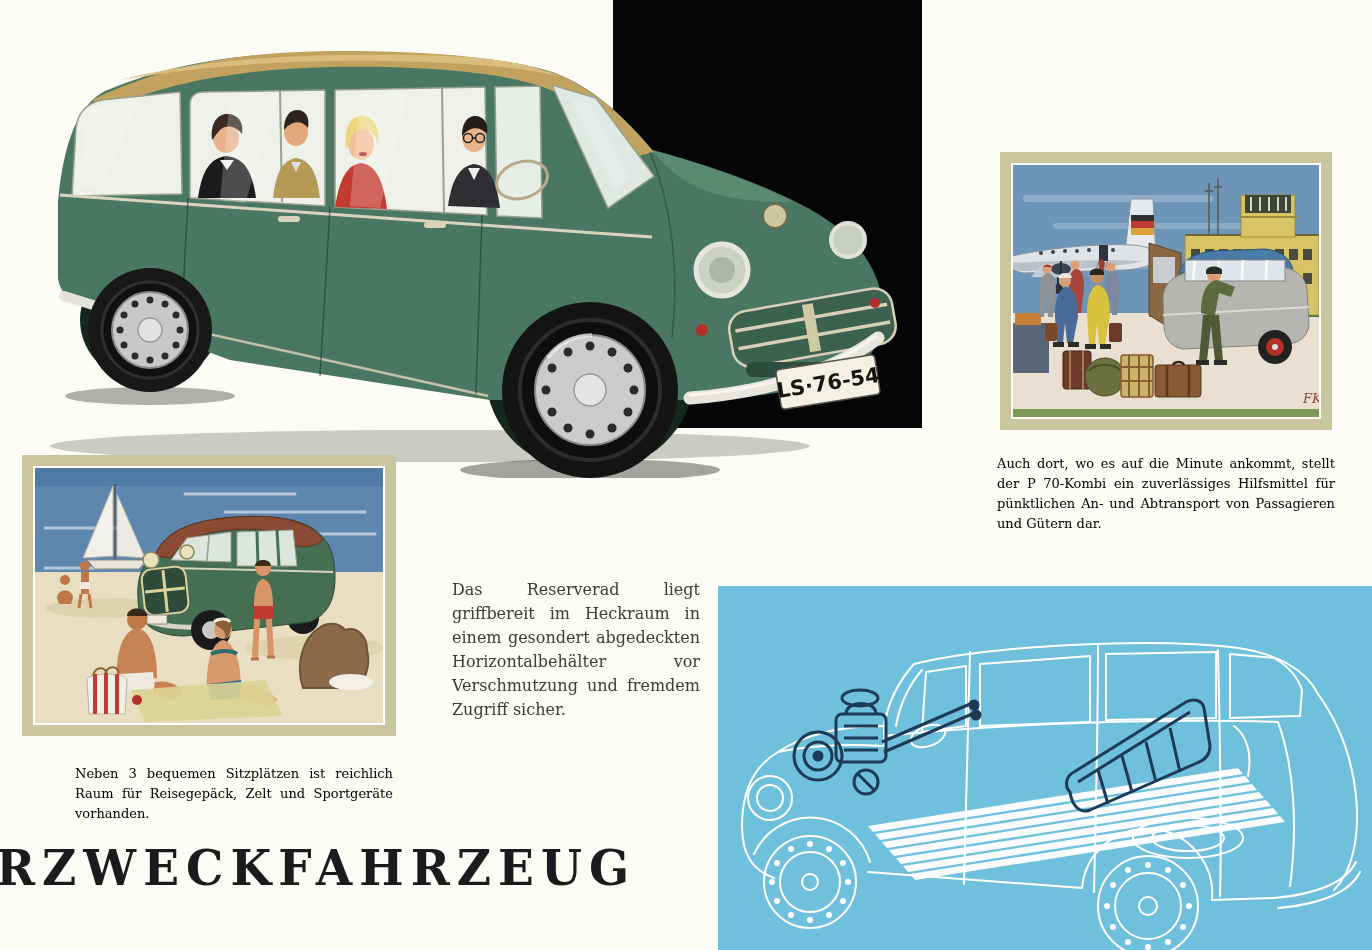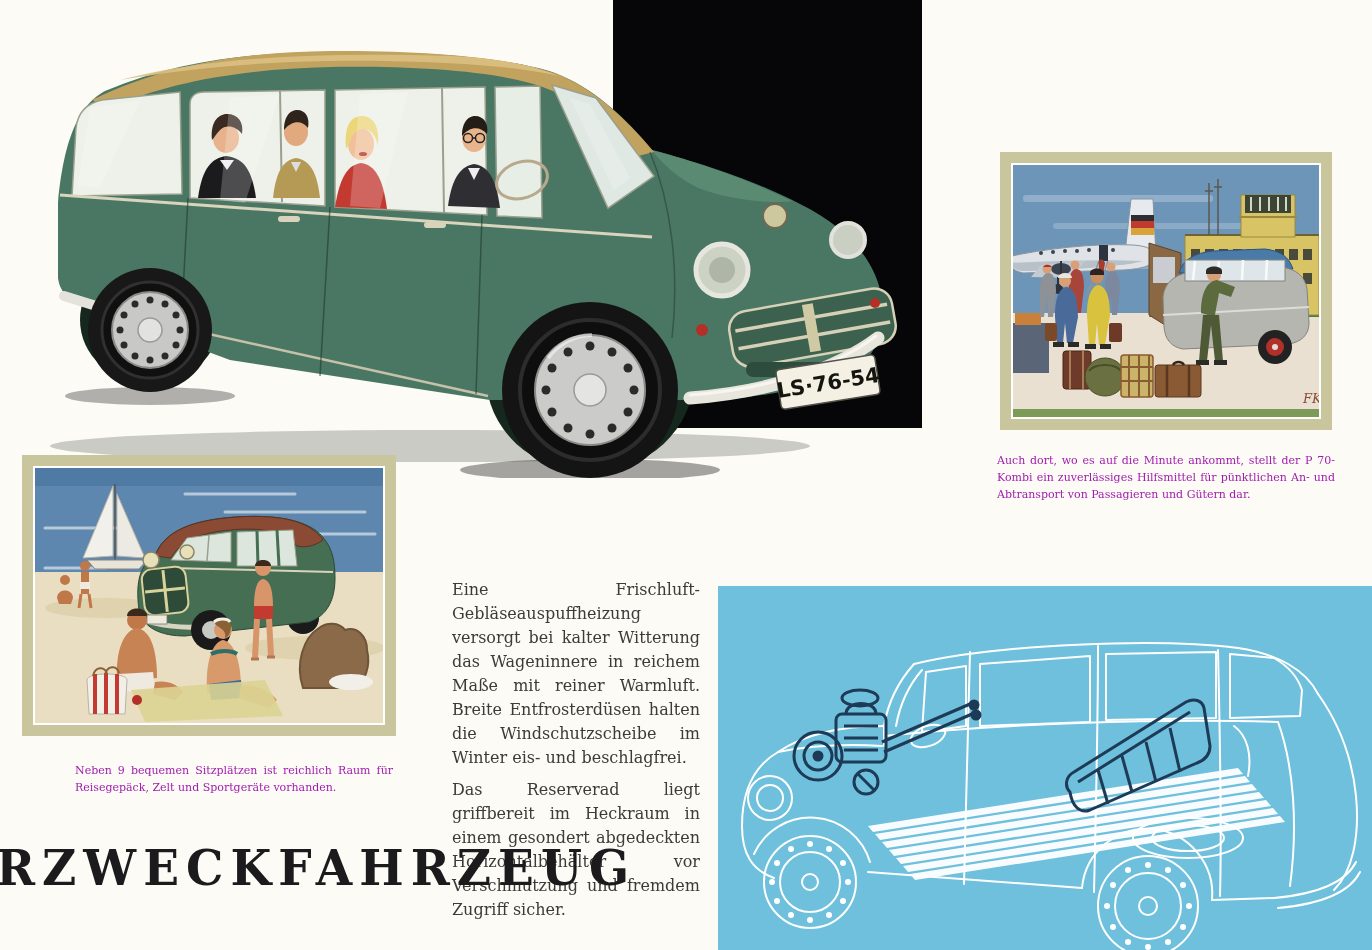--- a/index.html
+++ b/index.html
@@ -8,21 +8,21 @@
   .abs{position:absolute;}
   
   .backdrop{left:613px;top:0;width:309px;height:428px;background:#060608;z-index:1;}
   .hero-svg{left:30px;top:8px;width:900px;height:470px;z-index:2;}
   
   .frame{border:11px solid #c9c59c;background:#fff;padding:2px;box-sizing:border-box;z-index:2;}
   .frame svg{display:block;}
   .airport-frame{left:1000px;top:152px;width:332px;height:278px;}
   .beach-frame{left:22px;top:455px;width:374px;height:281px;}
   
-  .caption{font-size:11px;line-height:1.55;text-align:justify;color:#a21caf;}
+  .caption{font-size:13px;line-height:1.55;text-align:justify;color:#000000;}
   .airport-caption{left:997px;top:441px;width:338px;}
   .beach-caption{left:75px;top:751px;width:318px;}
   .features{left:452px;top:578px;width:248px;font-size:16px;line-height:1.5;text-align:justify;color:#3b3b38;}
   .features p{margin:0 0 8px 0;}
   .heading{left:-4px;top:840px;font-size:47px;font-weight:700;letter-spacing:7px;color:#1b1b1d;
            font-family:"DejaVu Serif","Liberation Serif",serif;white-space:nowrap;transform:scaleY(1.04);}
   
   .tech-panel{left:718px;top:586px;width:654px;height:364px;background:#6fc0dc;z-index:1;}
 </style>
 </head>
@@ -420,24 +420,23 @@
         <line x1="71" y1="205" x2="71" y2="246" stroke="#c23a30" stroke-width="4"></line>
         <line x1="82" y1="206" x2="82" y2="246" stroke="#c23a30" stroke-width="4"></line>
         <path d="M58,208 C60,198 70,198 72,206 M70,207 C72,197 82,197 84,205" stroke="#8a6034" stroke-width="2" fill="none"></path>
       </g>
       <polygon points="96,222 230,212 248,248 110,254" fill="#dcd492" opacity="0.9"></polygon>
       <circle cx="102" cy="232" r="5" fill="#b33028"></circle>
       <ellipse cx="316" cy="214" rx="22" ry="8" fill="#f2efe8"></ellipse>
     </svg>
   </div>
 
-  <p class="abs caption beach-caption">Neben 9 bequemen Sitzplätzen ist reichlich Raum für Reisegepäck, Zelt und Sportgeräte vorhanden.</p>
+  <p class="abs caption beach-caption">Neben 3 bequemen Sitzplätzen ist reichlich Raum für Reisegepäck, Zelt und Sportgeräte vorhanden.</p>
 
   <div class="abs features">
-    <p>Eine Frischluft-Gebläseauspuffheizung versorgt bei kalter Witterung das Wageninnere in reichem Maße mit reiner Warmluft. Breite Entfrosterdüsen halten die Windschutzscheibe im Winter eis- und beschlagfrei.</p>
     <p>Das Reserverad liegt griffbereit im Heckraum in einem gesondert abgedeckten Horizontalbehälter vor Verschmutzung und fremdem Zugriff sicher.</p>
   </div>
 
   <div class="abs heading">RZWECKFAHRZEUG</div>
 
   <div class="abs tech-panel">
     <svg viewBox="0 0 654 364" width="654" height="364">
       <rect x="0" y="0" width="654" height="364" fill="#6fc0dc"></rect>
 
       <g stroke="#ffffff" stroke-width="2" fill="none" stroke-linecap="round" stroke-linejoin="round">

